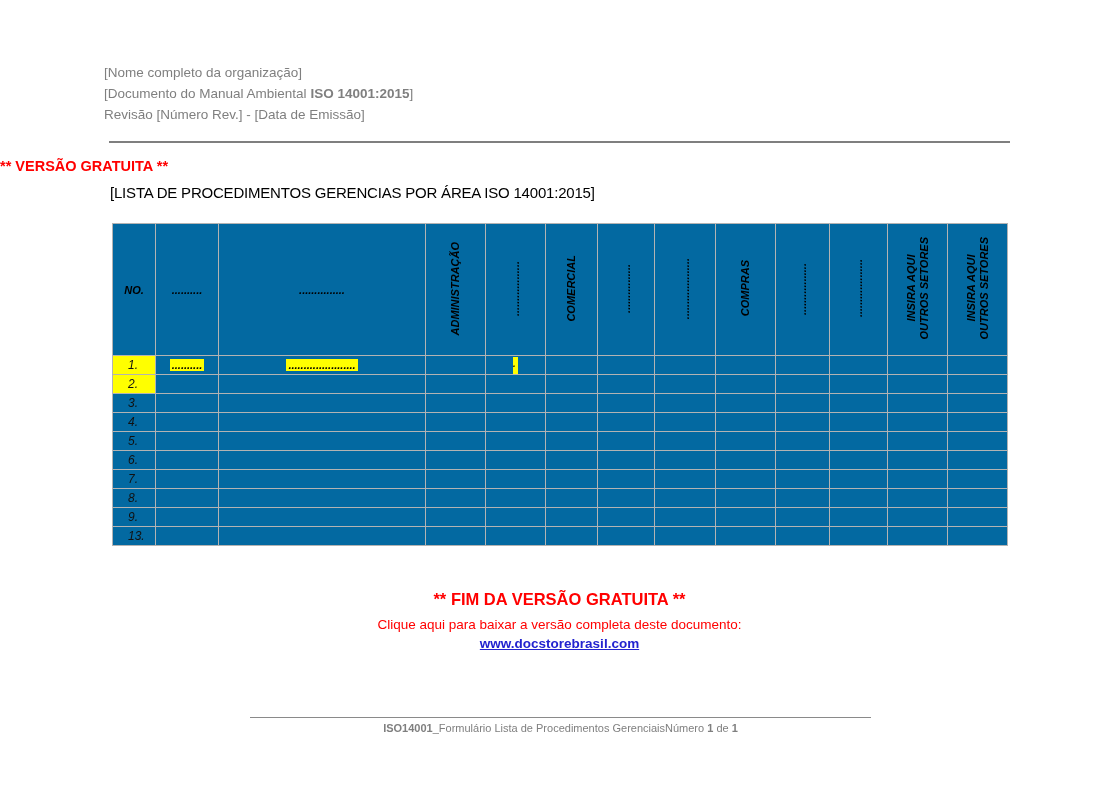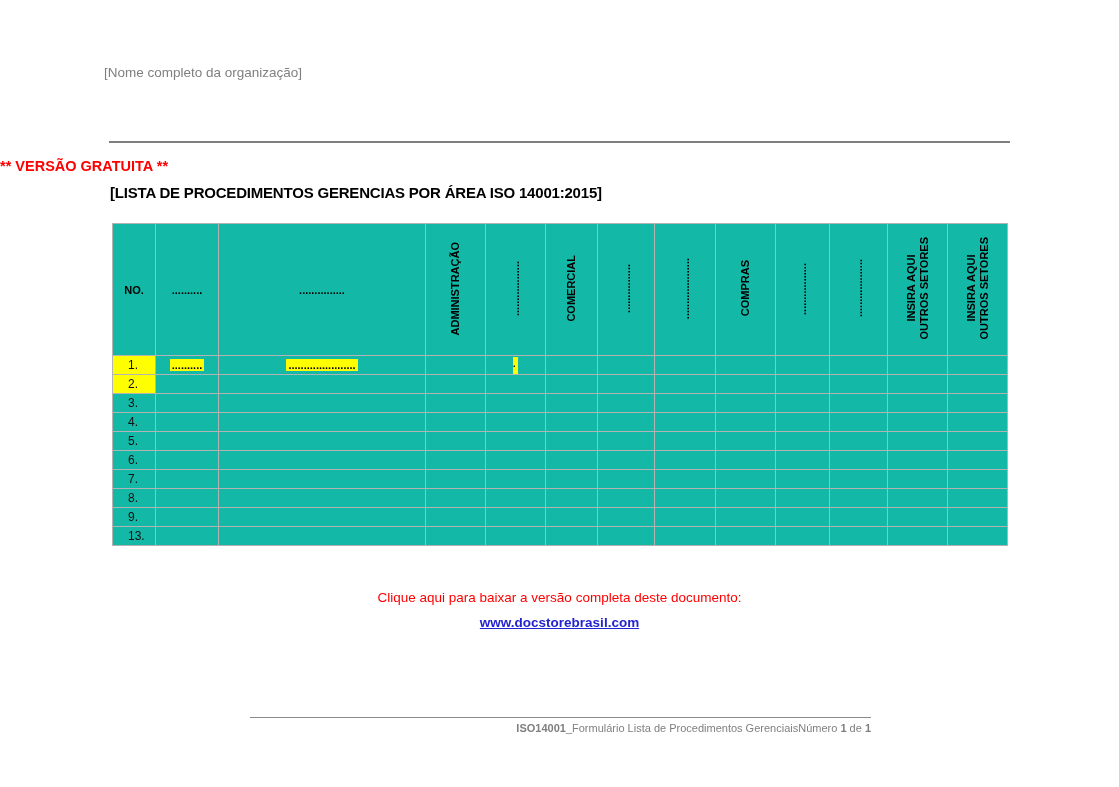--- a/index.html
+++ b/index.html
@@ -9,61 +9,63 @@
   
   .doc-header{position:absolute;left:104px;top:62px;font-size:13.5px;line-height:21px;
               color:var(--muted-gray,#7f7f7f);}
   .doc-header .b{font-weight:bold;}
   .header-rule{position:absolute;left:109px;top:141px;width:901px;height:1.6px;
                background:var(--muted-gray,#808080);}
 
   
   .free-banner{position:absolute;left:0;top:158px;width:100%;
                font-size:14.5px;font-weight:bold;color:var(--banner-red,#ff0000);}
-  .doc-title{position:absolute;left:110px;top:184px;font-size:15px;font-weight:bold;
+  .doc-title{position:absolute;left:110px;top:184px;font-size:15px;font-weight:normal;
              letter-spacing:-0.2px;color:#000;}
 
   
   .proc-table{position:absolute;left:112px;top:223px;border-collapse:collapse;
-              table-layout:fixed;width:895px;background:#14b8a6;}
+              table-layout:fixed;width:895px;background:#0369a1;font-style:italic;}
   .proc-table th,.proc-table td{border:1px solid var(--table-border,#b3b3b3);padding:0;overflow:hidden;}
   .proc-table thead tr{height:132px;}
   .proc-table tbody tr{height:19px;}
   .proc-table th{font-size:11px;font-weight:bold;color:#000;text-align:center;vertical-align:middle;}
   .vert-label{display:inline-block;writing-mode:vertical-rl;transform:rotate(180deg);
               white-space:pre-line;max-height:126px;line-height:13px;}
   td.num-cell{font-size:12px;color:#111;text-align:left;padding-left:15px;vertical-align:middle;}
   td.hl-cell{background:var(--highlight-yellow,#ffff00);}
   td.data-cell{text-align:center;vertical-align:middle;font-size:11px;}
   .hl-text{background:var(--highlight-yellow,#ffff00);padding:0 2px;font-weight:bold;font-size:11px;}
   .tick{display:inline-block;width:5px;height:17px;padding:0;line-height:15px;font-size:9px;
         text-align:left;vertical-align:middle;overflow:hidden;}
 
   
   .end-block{position:absolute;left:0;top:590px;width:100%;text-align:center;
              color:var(--banner-red,#ff0000);}
   .end-title{font-size:16.5px;font-weight:bold;}
-  .end-sub{font-size:13.5px;margin-top:0;}
-  .end-link-row{font-size:13.5px;margin-top:10px;}
+  .end-sub{font-size:13.5px;margin-top:8px;}
+  .end-link-row{font-size:13.5px;margin-top:4px;}
   .end-link-row a{color:var(--link-blue,#2323cf);text-decoration:underline;font-weight:bold;cursor:pointer;}
 
   
   .page-footer{position:absolute;left:250px;top:717px;width:621px;
                border-top:1.3px solid #8a8a8a;padding-top:4px;color:var(--muted-gray,#7f7f7f);}
-  .footer-row1{display:flex;justify-content:flex-end;font-size:11px;line-height:13px;}
+  .footer-row1{display:flex;justify-content:center;font-size:11px;line-height:13px;}
   .footer-row1 .b{font-weight:bold;}
   .footer-row2{font-size:9.5px;margin-top:4px;line-height:11px;}
 </style>
 </head>
 <body>
 
 <div class="page">
 
   <div class="doc-header">
     <div>[Nome completo da organização]</div>
+    <div><span>[Documento do Manual Ambiental </span><span class="b">ISO 14001:2015</span><span>]</span></div>
+    <div>Revisão [Número Rev.] - [Data de Emissão]</div>
   </div>
 
   <div class="header-rule"></div>
 
   <div class="free-banner">** VERSÃO GRATUITA **</div>
 
   <div class="doc-title">[LISTA DE PROCEDIMENTOS GERENCIAS POR ÁREA ISO 14001:2015]</div>
 
   <table class="proc-table">
     <colgroup>
@@ -248,20 +250,21 @@
           <td class="data-cell"></td>
           <td class="data-cell"></td>
           <td class="data-cell"></td>
           <td class="data-cell"></td>
           <td class="data-cell"></td>
         </tr>
       </tbody>
   </table>
 
   <div class="end-block">
+    <div class="end-title">** FIM DA VERSÃO GRATUITA **</div>
     <div class="end-sub">Clique aqui para baixar a versão completa deste documento:</div>
     <div class="end-link-row"><a>www.docstorebrasil.com</a></div>
   </div>
 
   <div class="page-footer">
     <div class="footer-row1">
       <span><span class="b">ISO14001</span><span>_Formulário Lista de Procedimentos Gerenciais</span></span>
       <span><span>Número </span><span class="b">1</span><span> de </span><span class="b">1</span></span>
     </div>
   </div>

